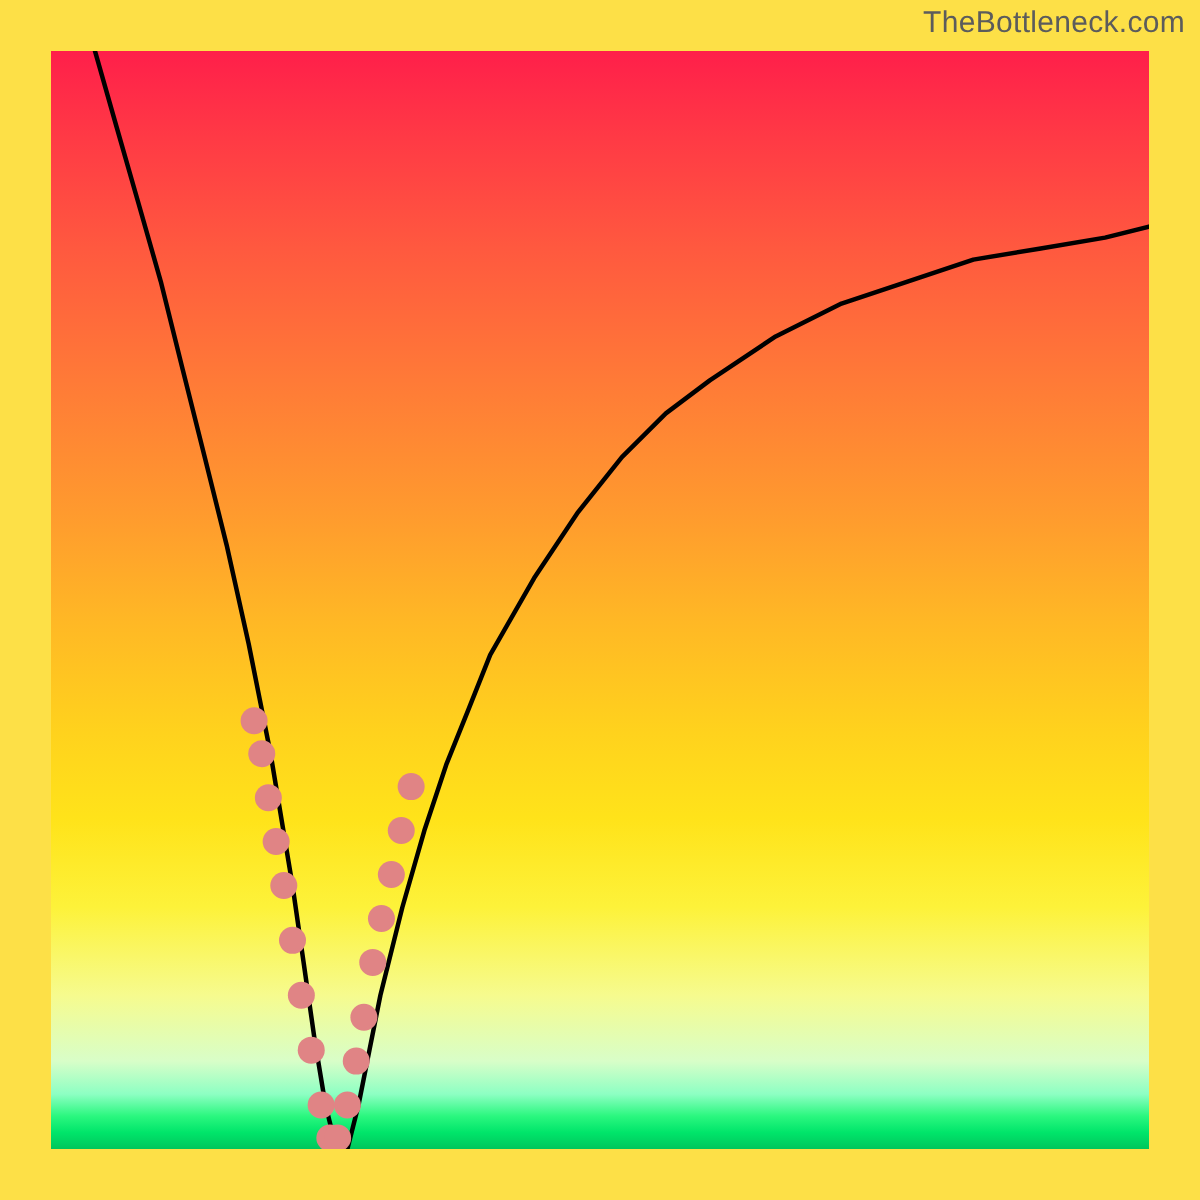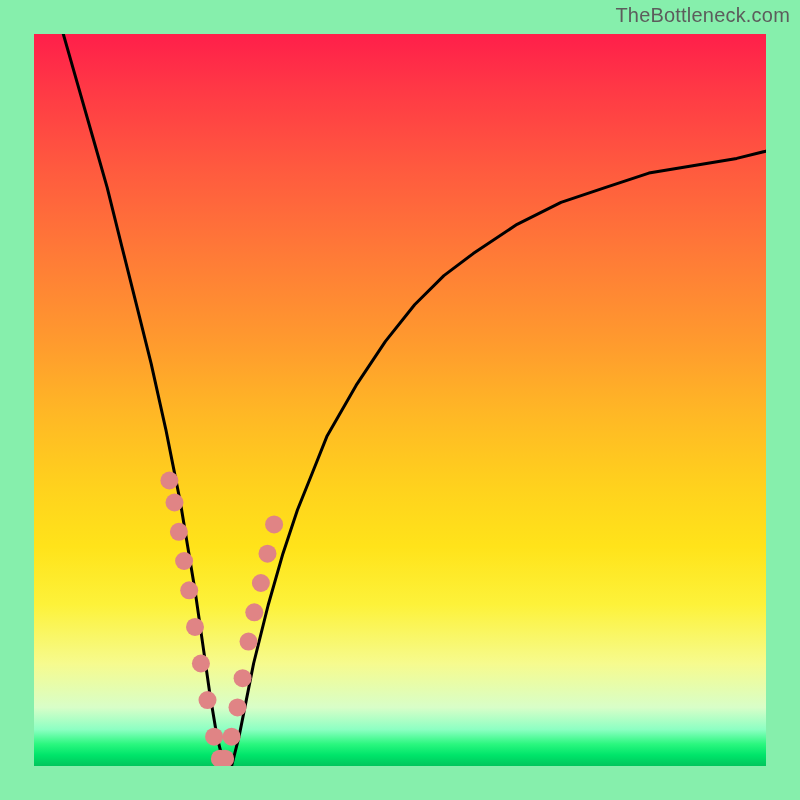--- a/index.html
+++ b/index.html
@@ -9,21 +9,21 @@
     height: 800px;
     background: #000;
     overflow: hidden;
   }
   .frame {
     position: absolute;
     left: 0;
     top: 0;
     width: 800px;
     height: 800px;
-    background: #86efac;
+    background: #fde047;
   }
   .plot-area {
     position: absolute;
     left: 34px;   
     top: 34px;
     width: 732px;
     height: 732px;
     overflow: hidden;
   }
   .gradient {

